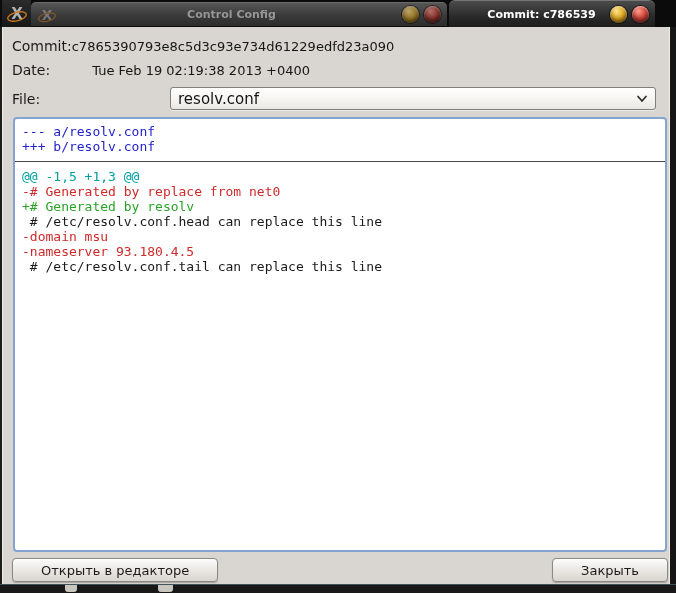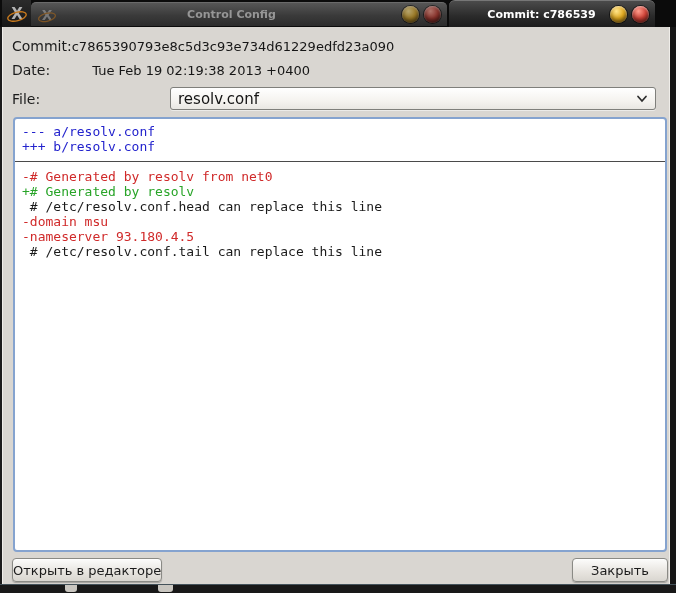--- a/index.html
+++ b/index.html
@@ -85,21 +85,21 @@
     content:"";position:absolute;left:0;right:0;top:7px;border-top:1px solid #4a4a4a;
   }
   
   .btn{
     position:absolute;top:531px;height:24px;
     background:linear-gradient(#fcfcfb,#e7e4df 60%,#d9d6d0);
     border:1px solid #8a8a85;border-radius:4px;
     font-family:"DejaVu Sans","Liberation Sans",sans-serif;
     font-size:13px;color:#1b1b1b;
     box-shadow:inset 0 1px 0 rgba(255,255,255,.7), 0 1px 1px rgba(0,0,0,.25);
-    cursor:pointer;padding:0 0;
+    cursor:pointer;padding:0 28px;
   }
   .btn-left{left:10px;min-width:148px;}
   .btn-right{right:2px;min-width:96px;}
   
   .bottom-strip{
     position:absolute;left:0;bottom:0;width:676px;height:9px;
     background:#181818;border-top:1px solid #44525a;box-sizing:border-box;
   }
   .notch{position:absolute;top:0;height:7px;background:#c9c6c0;border-radius:0 0 3px 3px;}
   .notch.n1{left:65px;width:12px;}
@@ -163,21 +163,22 @@
           <path d="M2 1.5 L6 6 L10 1.5" stroke="#2c2c2c" stroke-width="1.7" fill="none" stroke-linecap="round"></path>
         </svg>
       </div>
     </div>
 
     <div class="diff-box">
       <div class="diff-content">
           <div class="diff-line" style="color: rgb(35, 35, 205);">--- a/resolv.conf</div>
           <div class="diff-line" style="color: rgb(35, 35, 205);">+++ b/resolv.conf</div>
           <div class="diff-sep"></div>
-          <div class="diff-line" style="color: rgb(208, 42, 42);">-# Generated by resolv from net0</div>
+          <div class="diff-line" style="color: rgb(0, 160, 160);">@@ -1,5 +1,3 @@</div>
+          <div class="diff-line" style="color: rgb(208, 42, 42);">-# Generated by replace from net0</div>
           <div class="diff-line" style="color: rgb(40, 164, 40);">+# Generated by resolv</div>
           <div class="diff-line" style="color: rgb(26, 26, 26);"> # /etc/resolv.conf.head can replace this line</div>
           <div class="diff-line" style="color: rgb(208, 42, 42);">-domain msu</div>
           <div class="diff-line" style="color: rgb(208, 42, 42);">-nameserver 93.180.4.5</div>
           <div class="diff-line" style="color: rgb(26, 26, 26);"> # /etc/resolv.conf.tail can replace this line</div>
         </div>
     </div>
 
     <button class="btn btn-left">Открыть в редакторе</button>
     <button class="btn btn-right">Закрыть</button>

